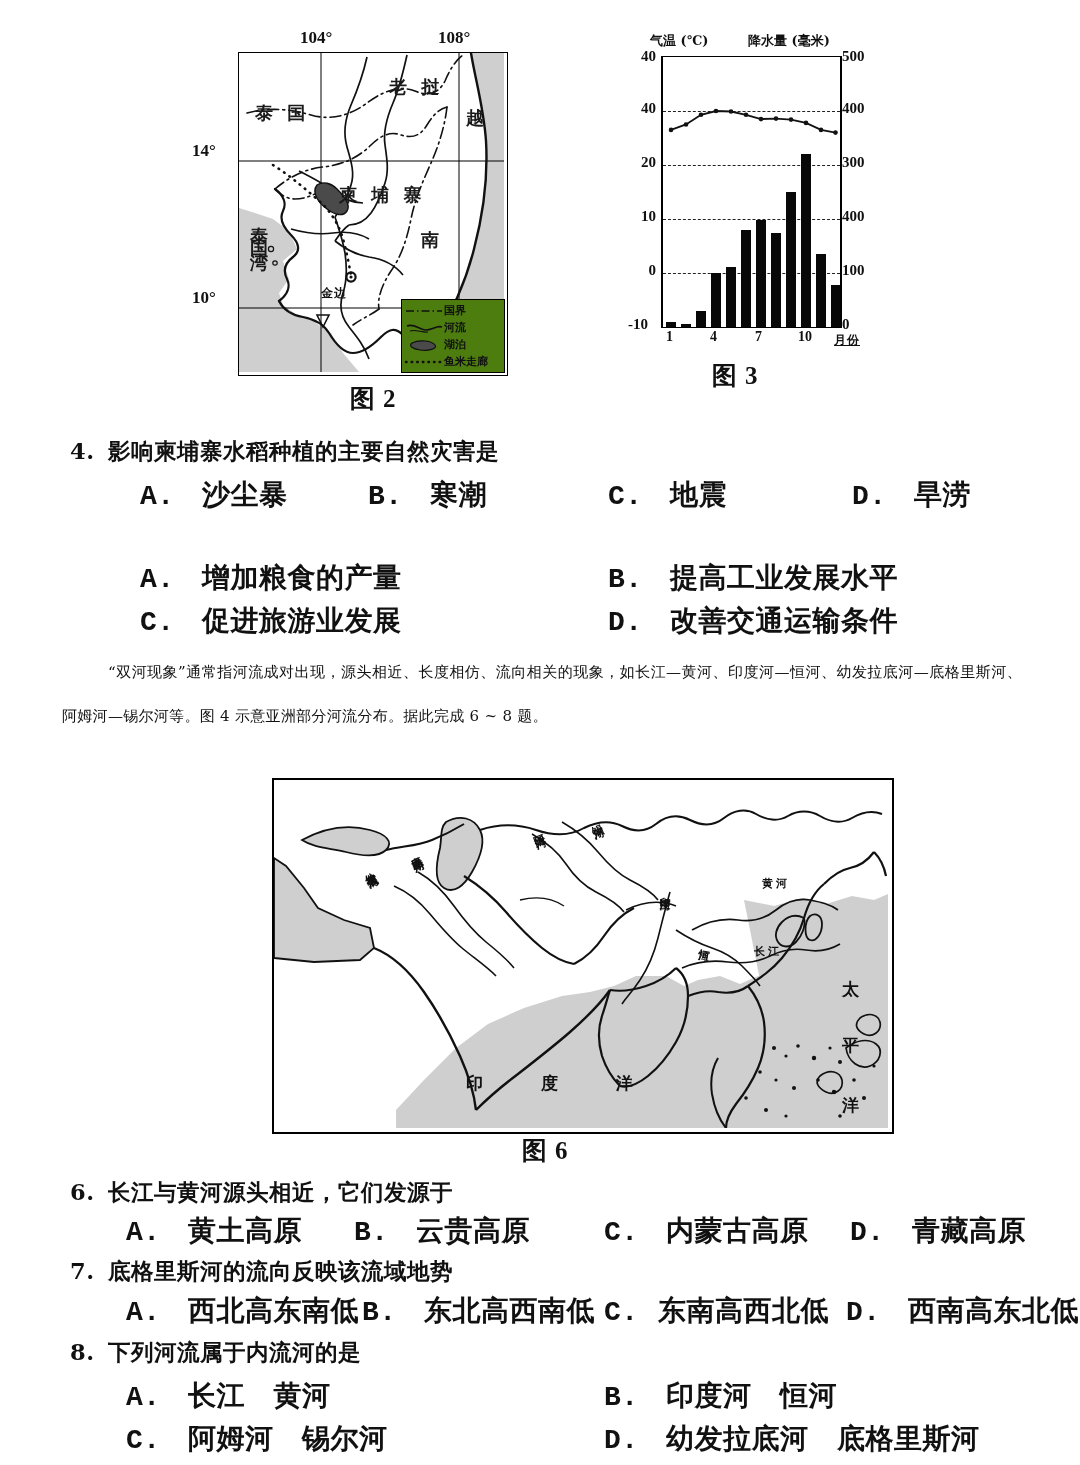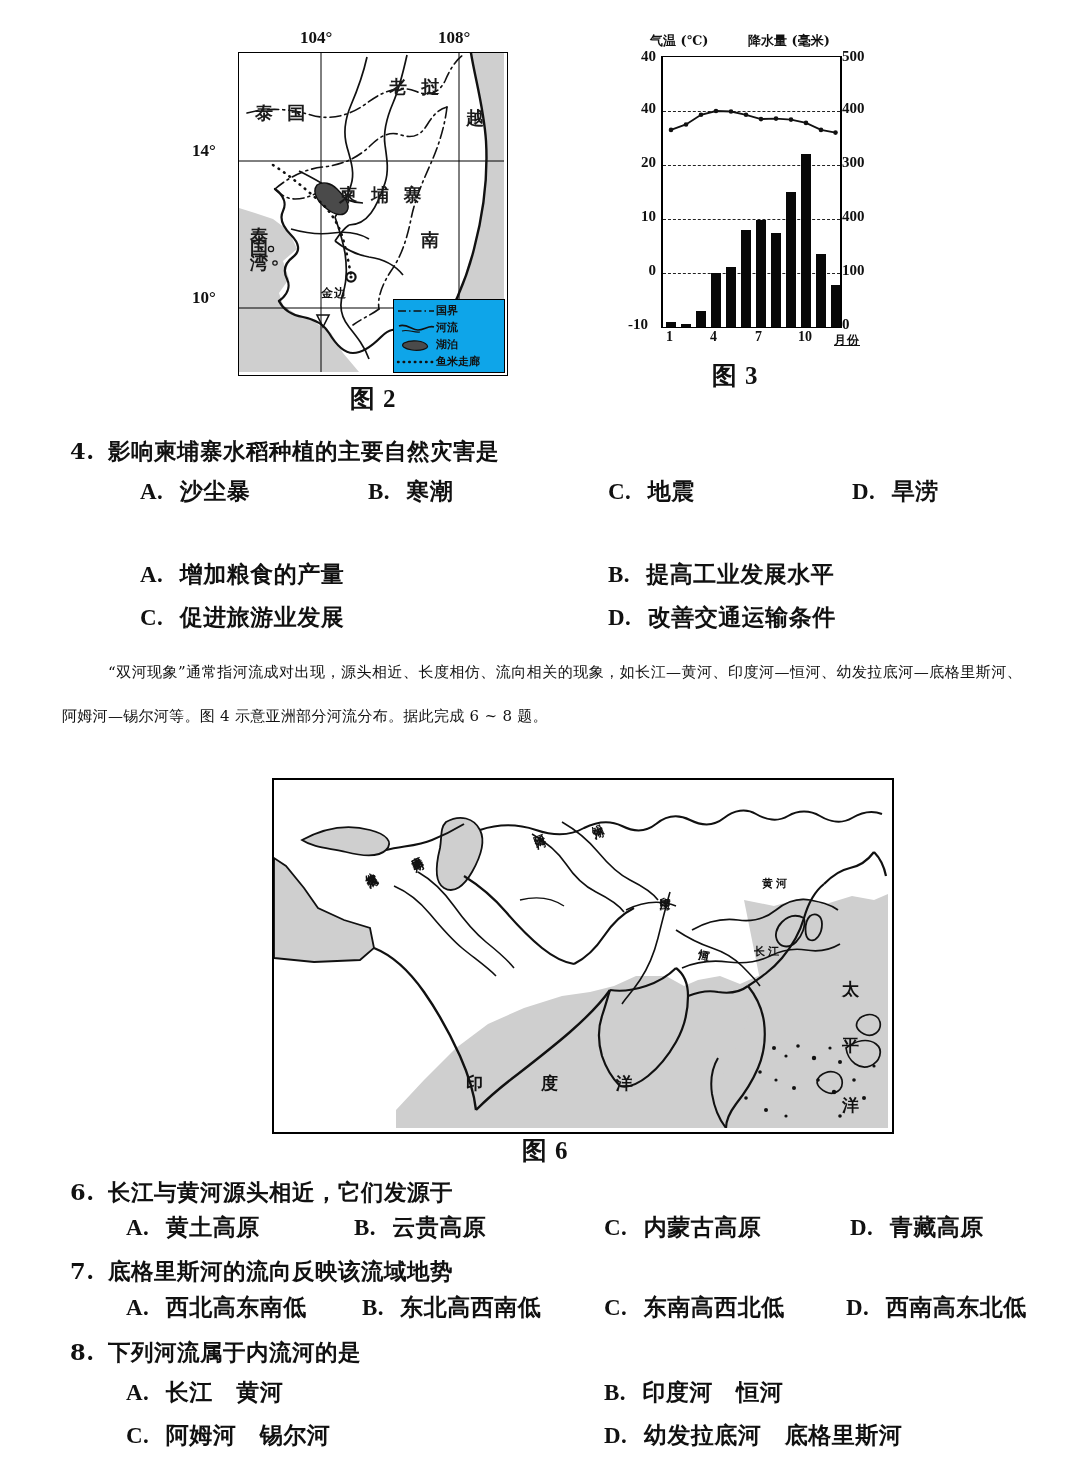--- a/index.html
+++ b/index.html
@@ -18,22 +18,22 @@
   .fig2 .lonlab{position:absolute;font-size:17px;font-weight:bold;font-family:"Liberation Serif",serif;}
   .map2-frame{position:absolute;left:0;top:26px;width:268px;height:322px;border:1.6px solid #000;background:#fff;}
   .latlab{position:absolute;font-size:17px;font-weight:bold;}
   .cap{position:absolute;font-size:25px;font-weight:bold;text-align:center;letter-spacing:1px;}
 
   .m2-label{position:absolute;font-size:18px;font-weight:bold;font-family:"DejaVu Serif",serif;
             letter-spacing:4px;color:#1a1a1a;white-space:nowrap;}
   .m2-label.vert{writing-mode:vertical-rl;letter-spacing:3px;}
   .m2-city{position:absolute;font-size:12px;font-weight:bold;letter-spacing:1px;}
 
-  .legend2{position:absolute;right:2px;bottom:2px;width:112px;height:74px;
-           border:1.3px solid #000;background:#0ea5e9;padding:2px 0 0 2px;box-sizing:border-box;}
+  .legend2{position:absolute;right:2px;bottom:2px;width:104px;height:74px;
+           border:1.3px solid #000;background:#4d7c0f;padding:2px 0 0 2px;box-sizing:border-box;}
   .leg-row{display:flex;align-items:center;height:17px;}
   .leg-sym{width:40px;height:14px;position:relative;flex:0 0 40px;}
   .leg-txt{font-size:11px;font-weight:bold;letter-spacing:0px;font-family:"DejaVu Serif",serif;}
 
   
   .fig3{position:absolute;left:628px;top:26px;width:260px;}
   .ax-title{position:absolute;font-size:13px;font-weight:bold;font-family:"DejaVu Serif",serif;white-space:nowrap;}
   .plot{position:absolute;left:33px;top:30px;width:177px;height:270px;border:1.7px solid #000;
         border-left-width:2px;border-right-width:2px;background:#fff;}
   .ytick{position:absolute;font-size:15px;font-weight:bold;text-align:right;width:30px;}
@@ -44,22 +44,22 @@
   .monthlab{position:absolute;font-size:12px;font-weight:bold;letter-spacing:1px;}
 
   
   .para{position:absolute;left:62px;top:650px;width:960px;
         font-size:15px;line-height:44px;font-weight:normal;
         font-family:"DejaVu Serif",serif;letter-spacing:0.3px;text-indent:46px;text-align:justify;}
 
   
   .q{position:absolute;font-family:"DejaVu Serif",serif;font-weight:bold;color:#111;}
   .q-stem{font-size:22.5px;letter-spacing:0.5px;white-space:nowrap;}
-  .opt{position:absolute;font-size:23px;font-weight:bold;letter-spacing:0.5px;
-       font-family:Liberation Serif, serif;white-space:nowrap;}
+  .opt{position:absolute;font-size:28px;font-weight:bold;letter-spacing:0.5px;
+       font-family:Liberation Mono, monospace;white-space:nowrap;}
 
   
   .fig4{position:absolute;left:272px;top:778px;width:620px;}
   .map4-frame{position:absolute;left:0;top:0;width:618px;height:352px;border:2px solid #000;background:#fff;overflow:hidden;}
   .m4-label{position:absolute;font-size:11px;font-weight:bold;font-family:"DejaVu Serif",serif;
             color:#111;white-space:nowrap;}
   .m4-label.v{writing-mode:vertical-rl;letter-spacing:1px;}
   .m4-big{position:absolute;font-size:17px;font-weight:bold;font-family:"DejaVu Serif",serif;letter-spacing:2px;}
 </style>
 </head>
@@ -453,21 +453,21 @@
   <div class="opt" style="left:126px;top:1292px;">
     <span>A.</span>
     <span style="margin-left:10px;">西北高东南低</span>
   </div>
   <div class="opt" style="left:362px;top:1292px;">
     <span>B.</span>
     <span style="margin-left:10px;">东北高西南低</span>
   </div>
   <div class="opt" style="left:604px;top:1292px;">
     <span>C.</span>
-    <span style="margin-left:10px;">东南高西北低</span>
+    <span style="margin-left:2px;">东南高西北低</span>
   </div>
   <div class="opt" style="left:846px;top:1292px;">
     <span>D.</span>
     <span style="margin-left:10px;">西南高东北低</span>
   </div>
 
   <div class="q" style="left:70px;top:1337px;">
     <span class="q-stem">8.</span>
     <span class="q-stem" style="margin-left:8px;">下列河流属于内流河的是</span>
   </div>

